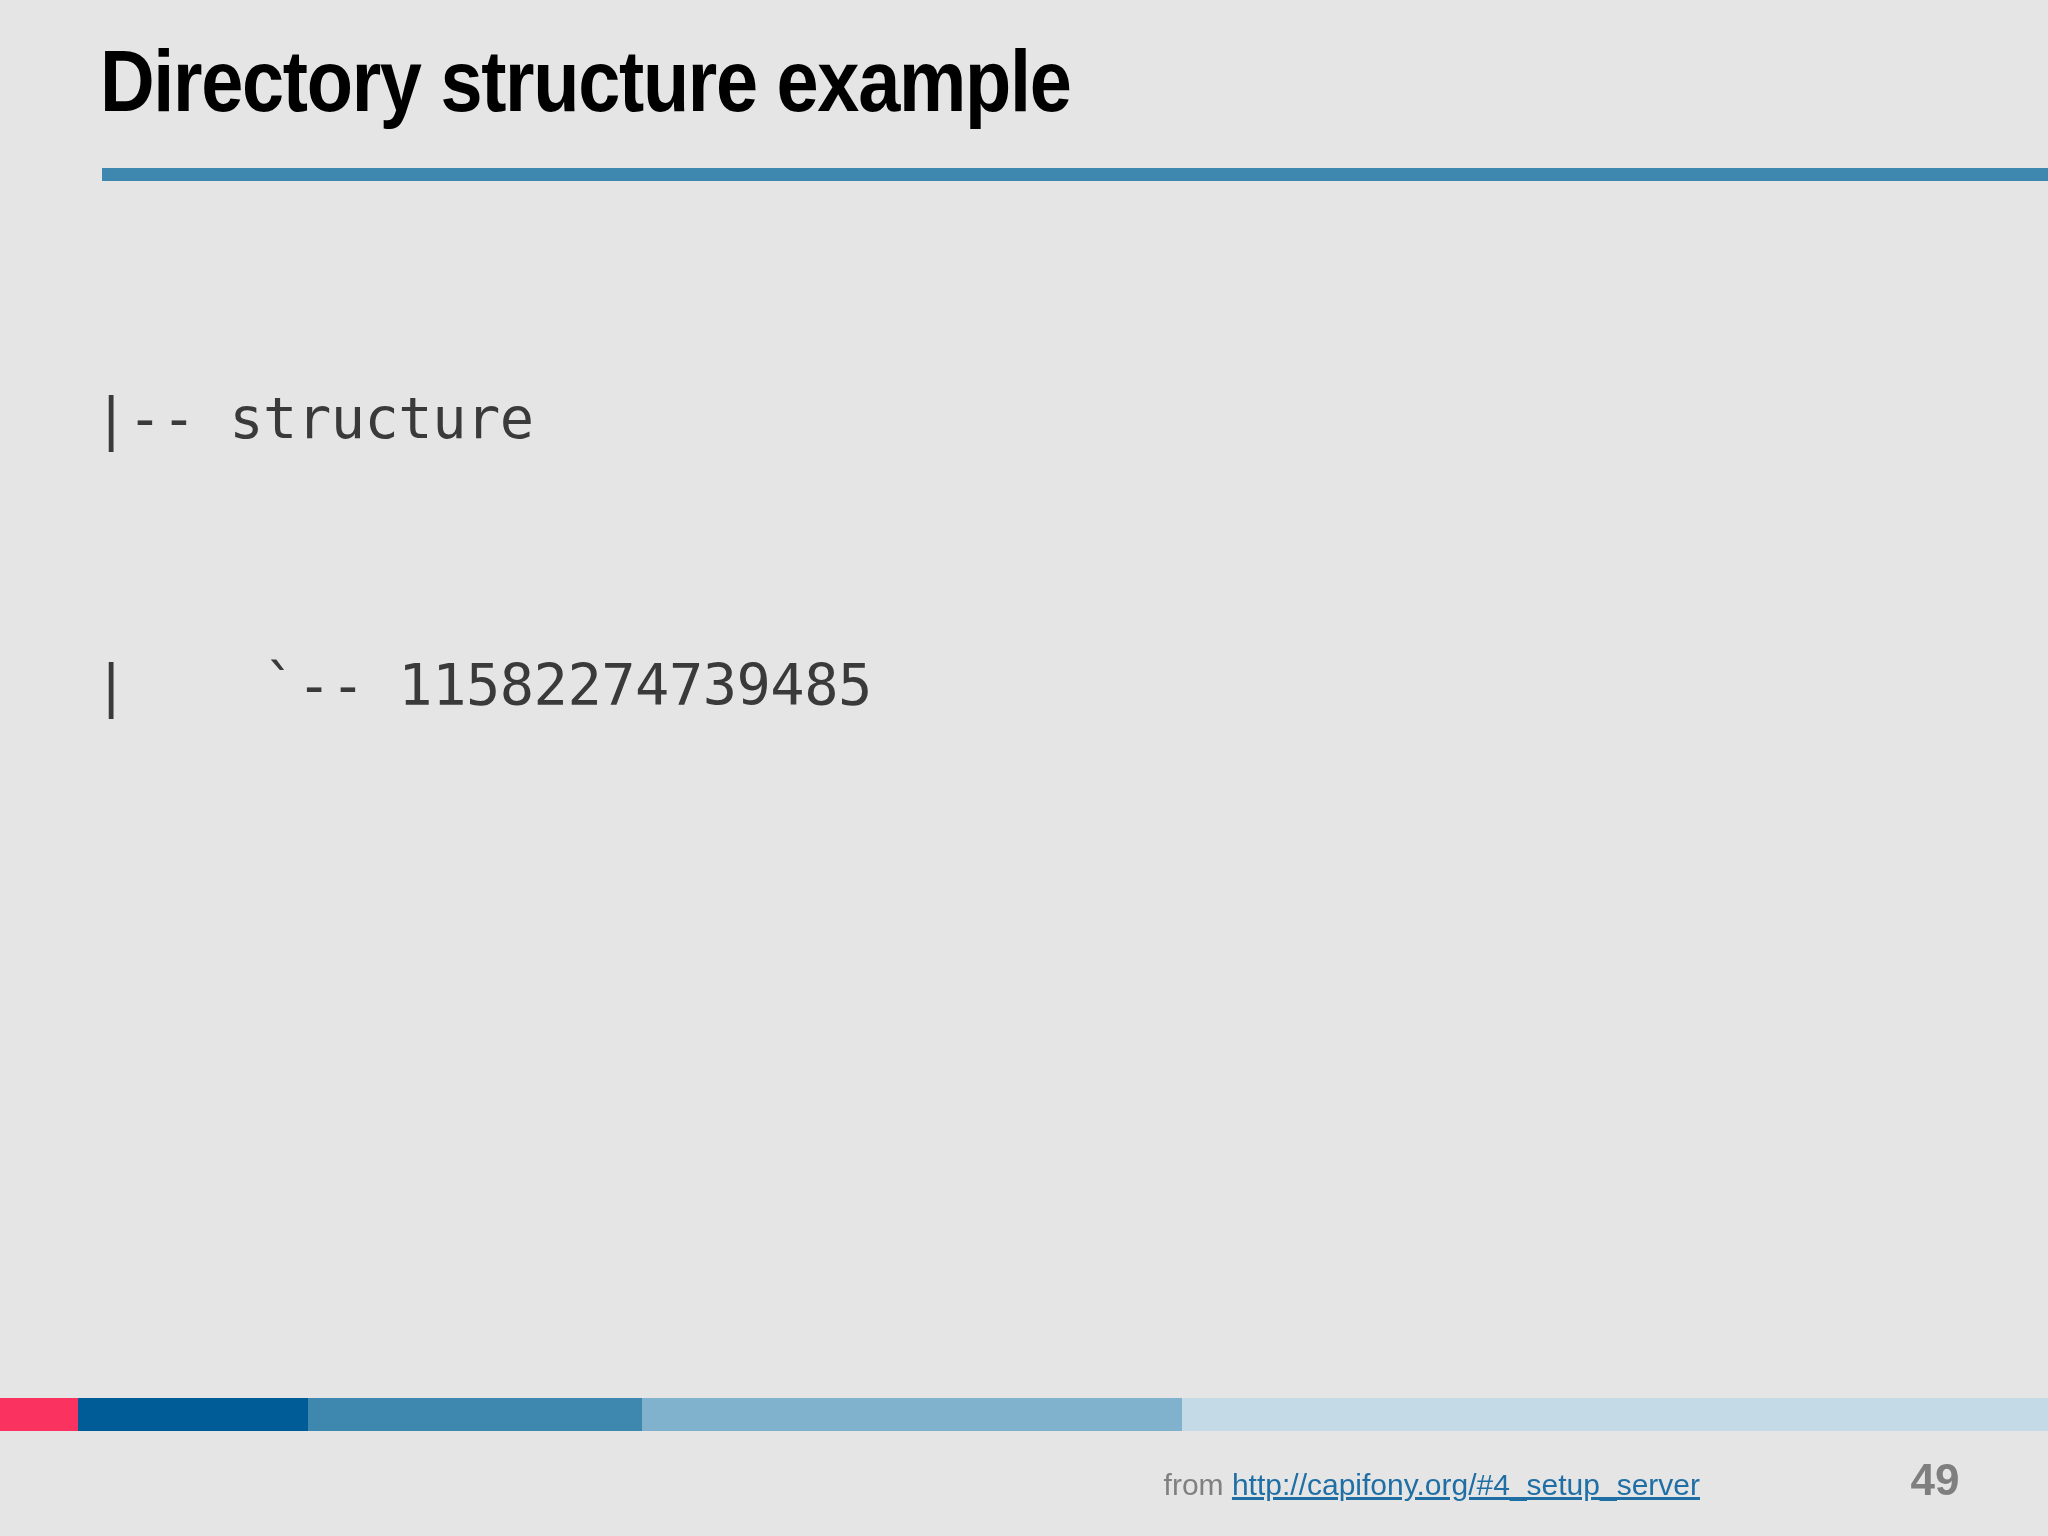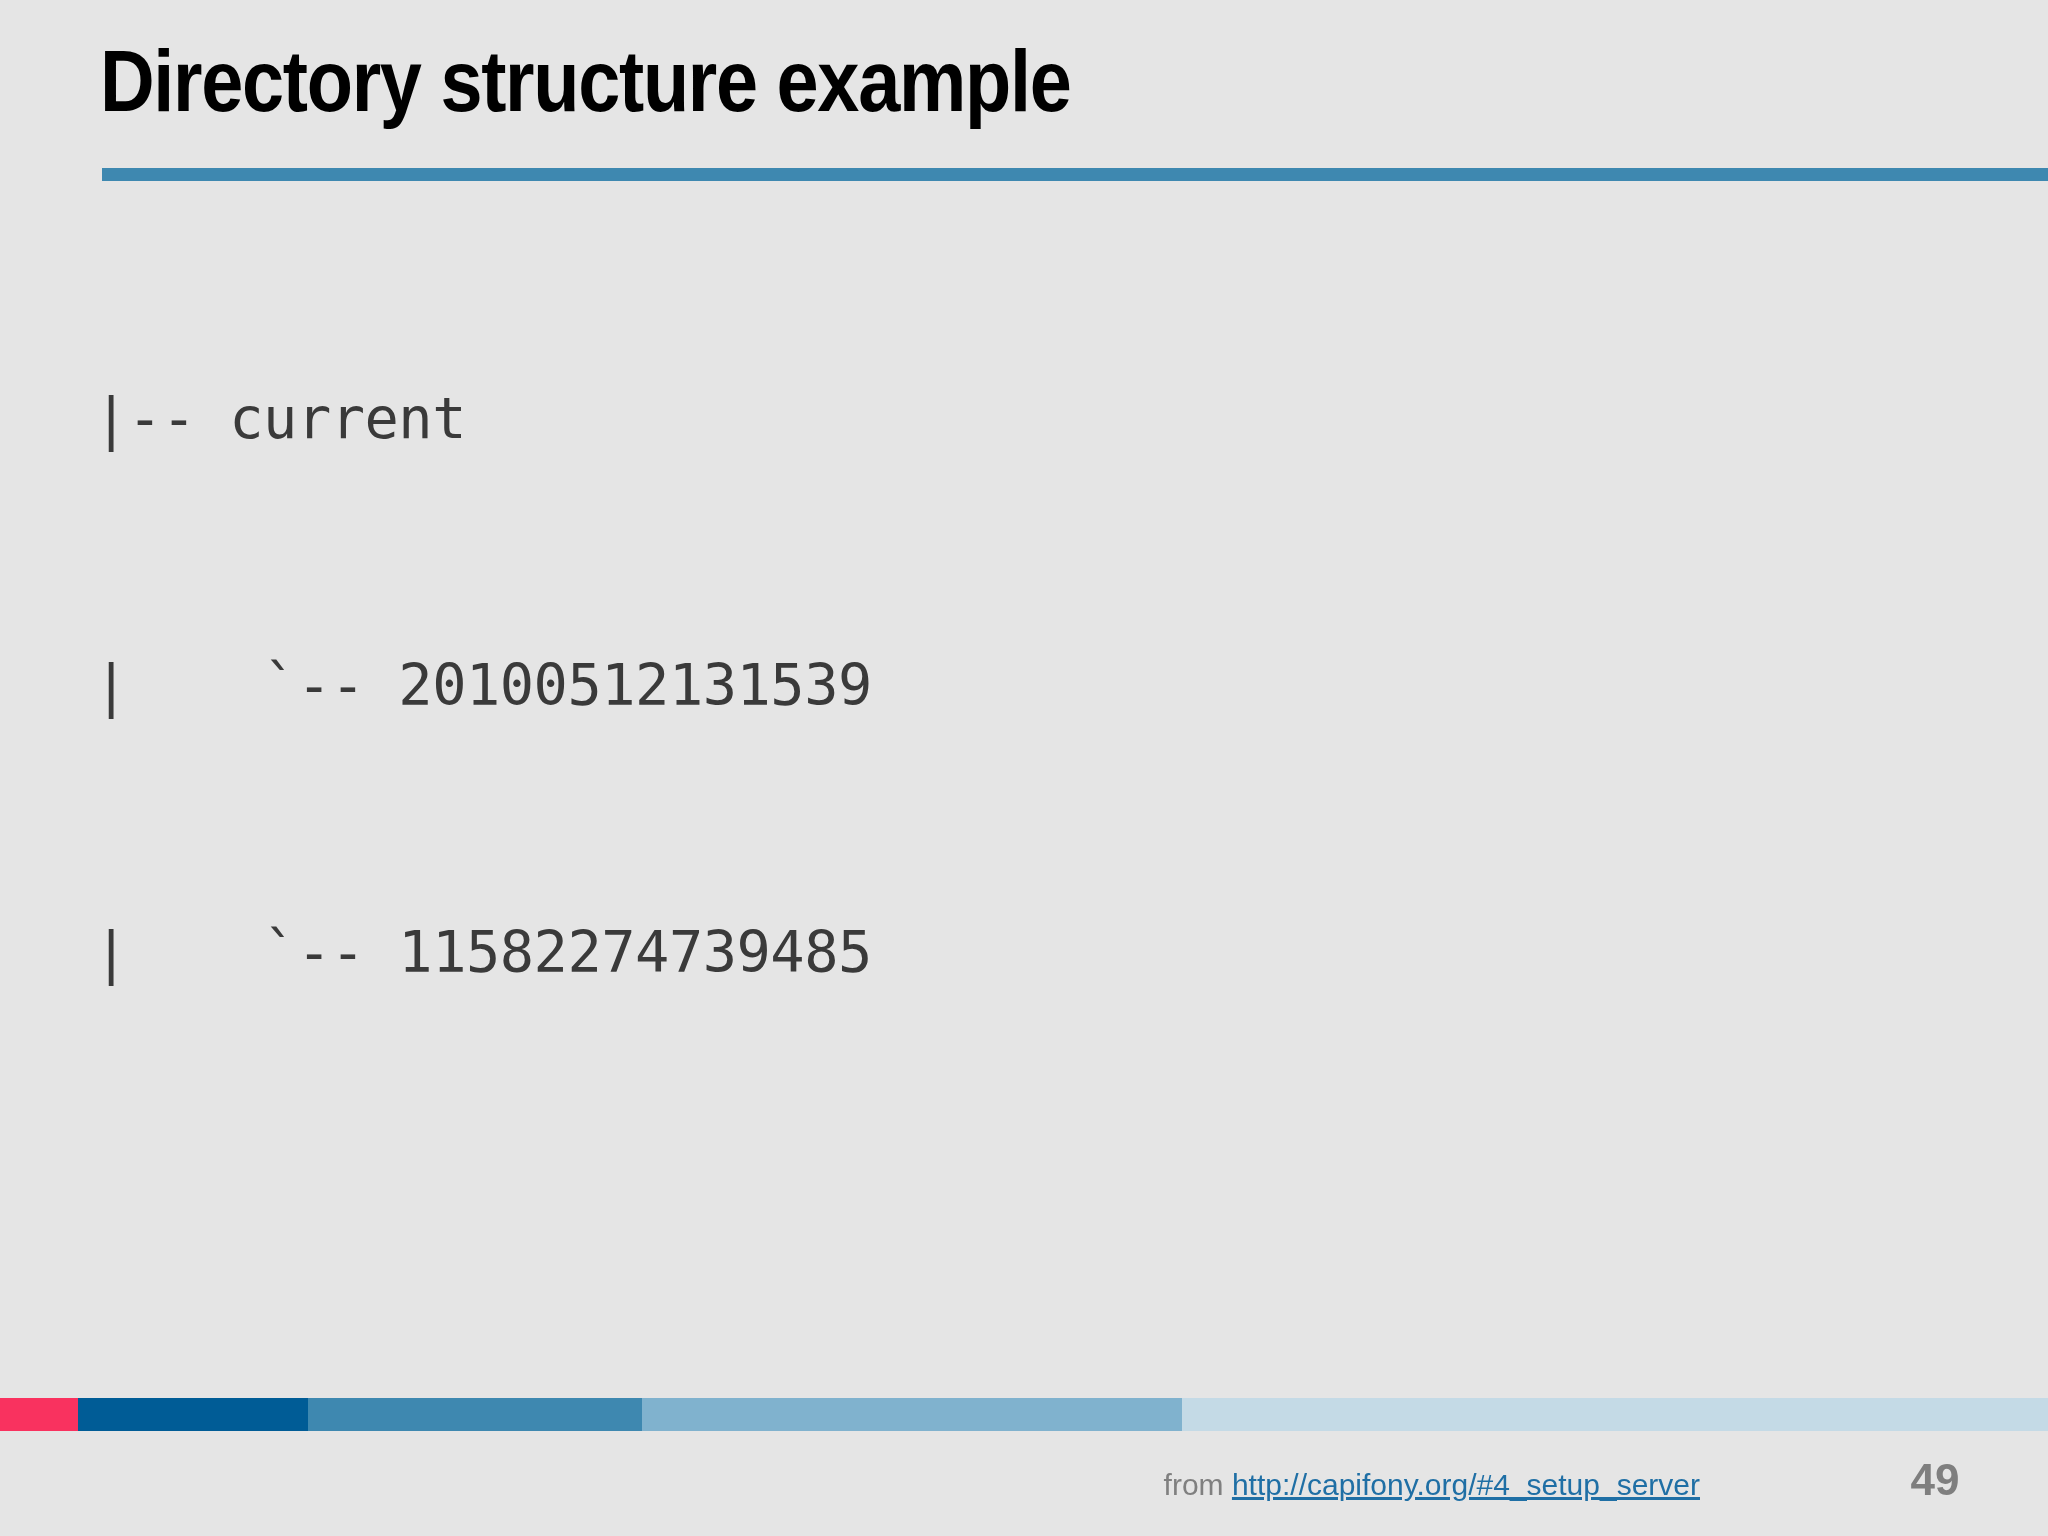--- a/index.html
+++ b/index.html
@@ -113,22 +113,21 @@
 </head>
 <body>
 
 <div id="slide" style="background: #e5e5e5;">
 
   <div id="slide-title">Directory structure example</div>
 
   <div id="title-rule" style="background: rgb(62, 136, 176);"></div>
 
   <div id="tree" style="color: rgb(58, 58, 58);">
-    <div class="tree-line">|-- current</div>
-    <div class="tree-line">|    `-- 20100512131539</div>
+    <div class="tree-line">|-- structure</div>
     <div class="tree-line">|    `-- 11582274739485</div>
     
     
     
     
     
     
     
   </div>
 

